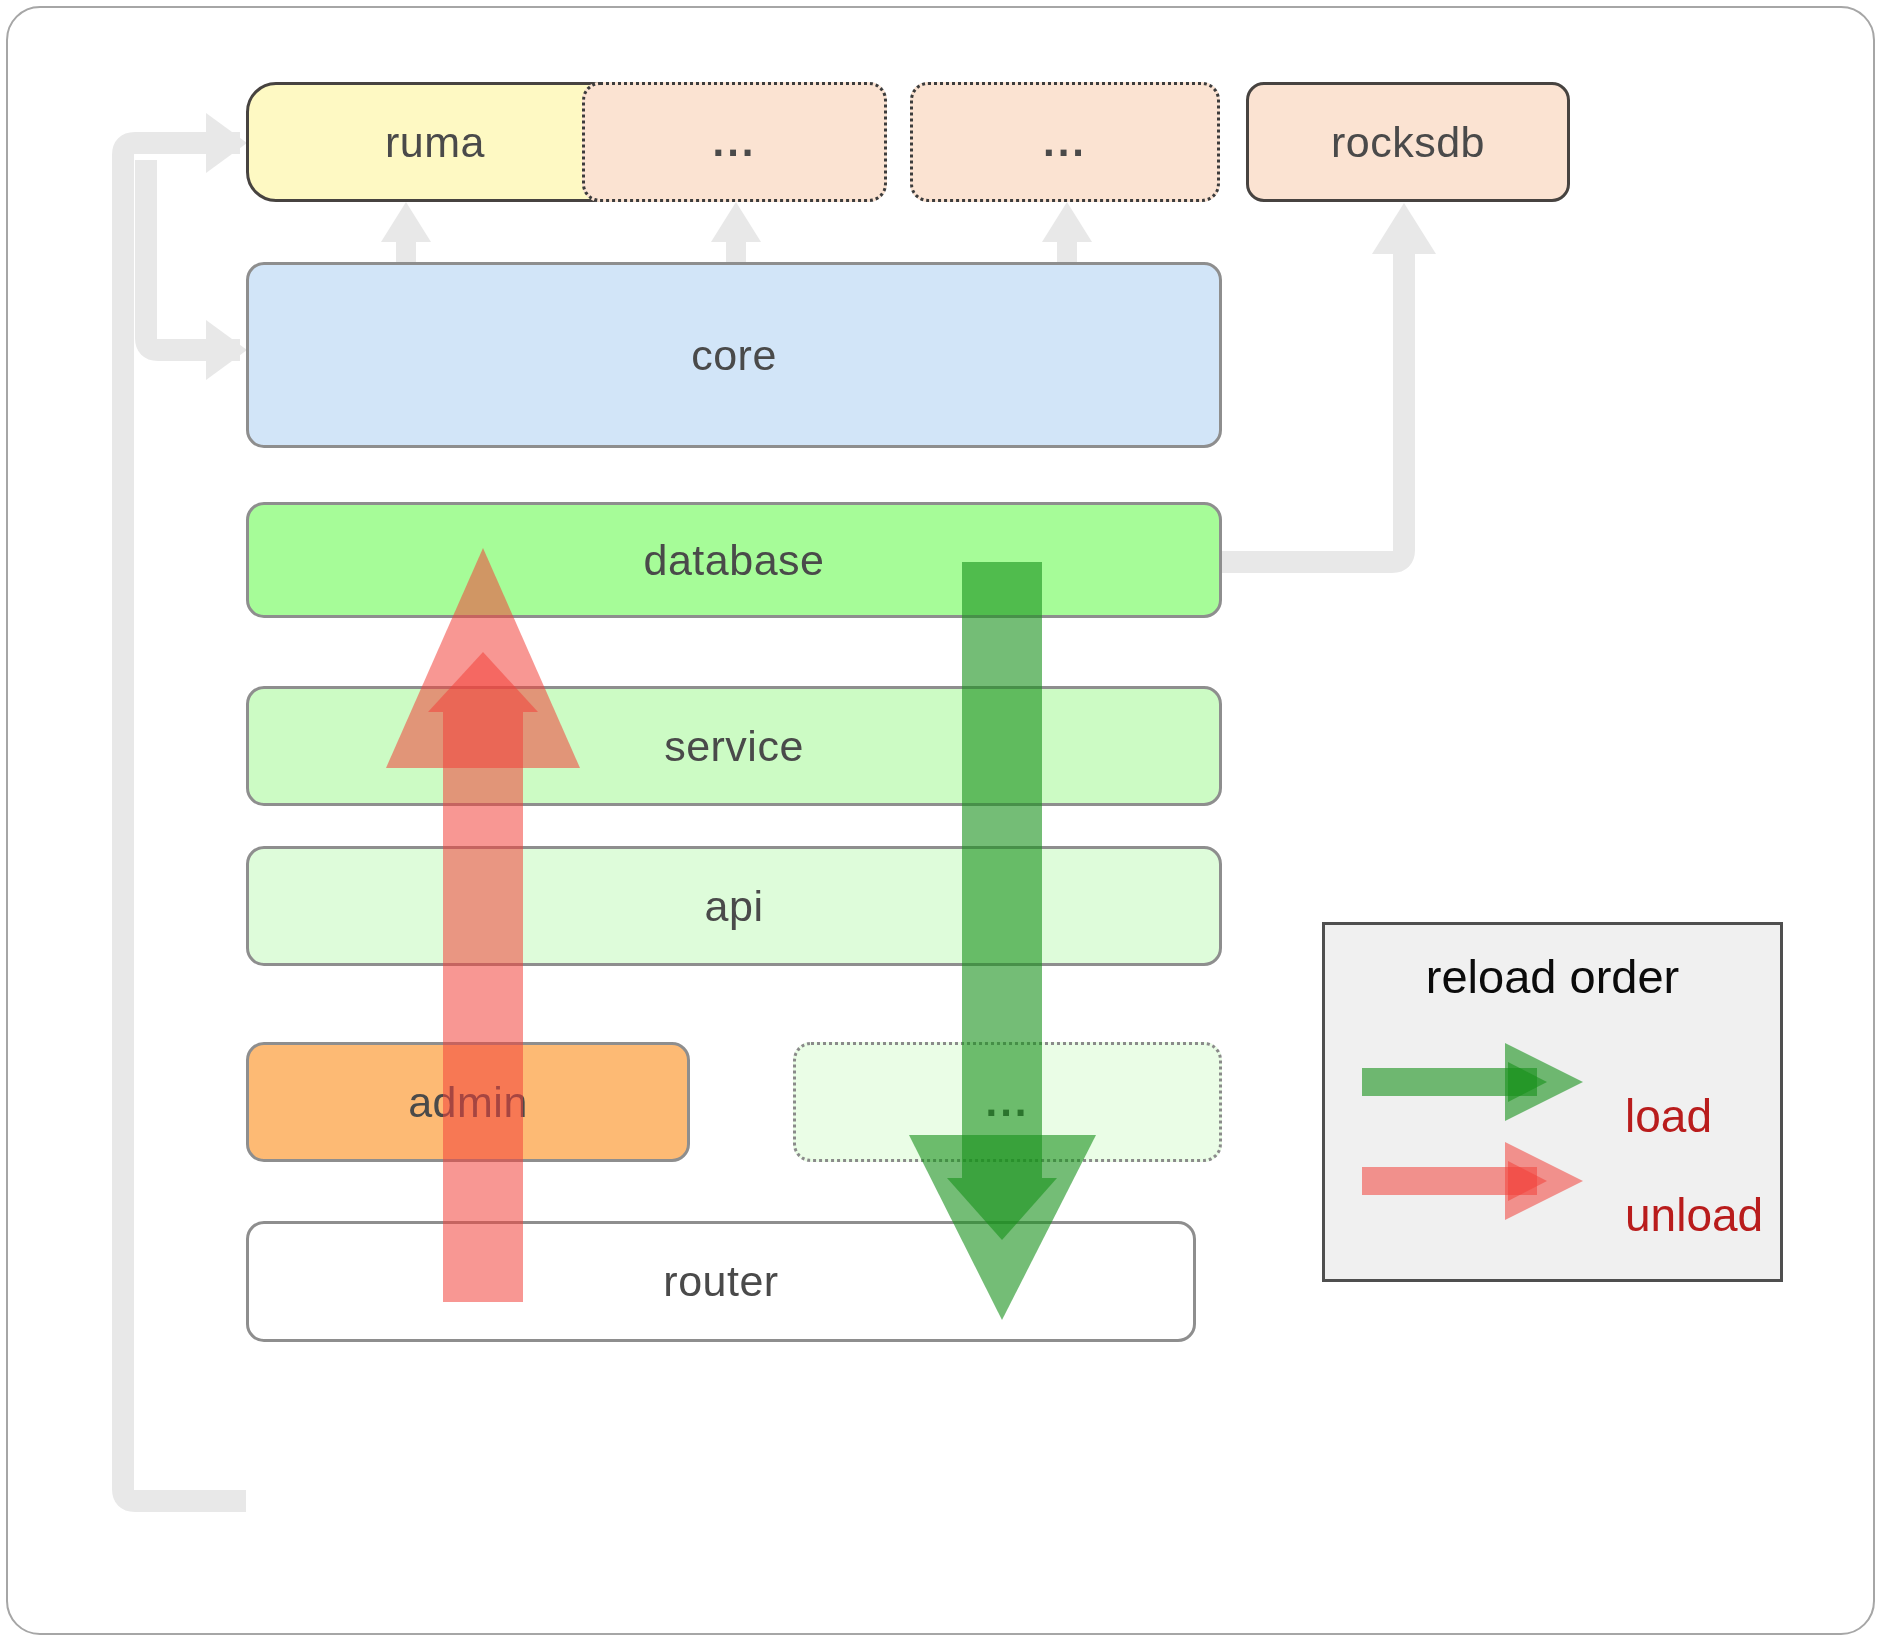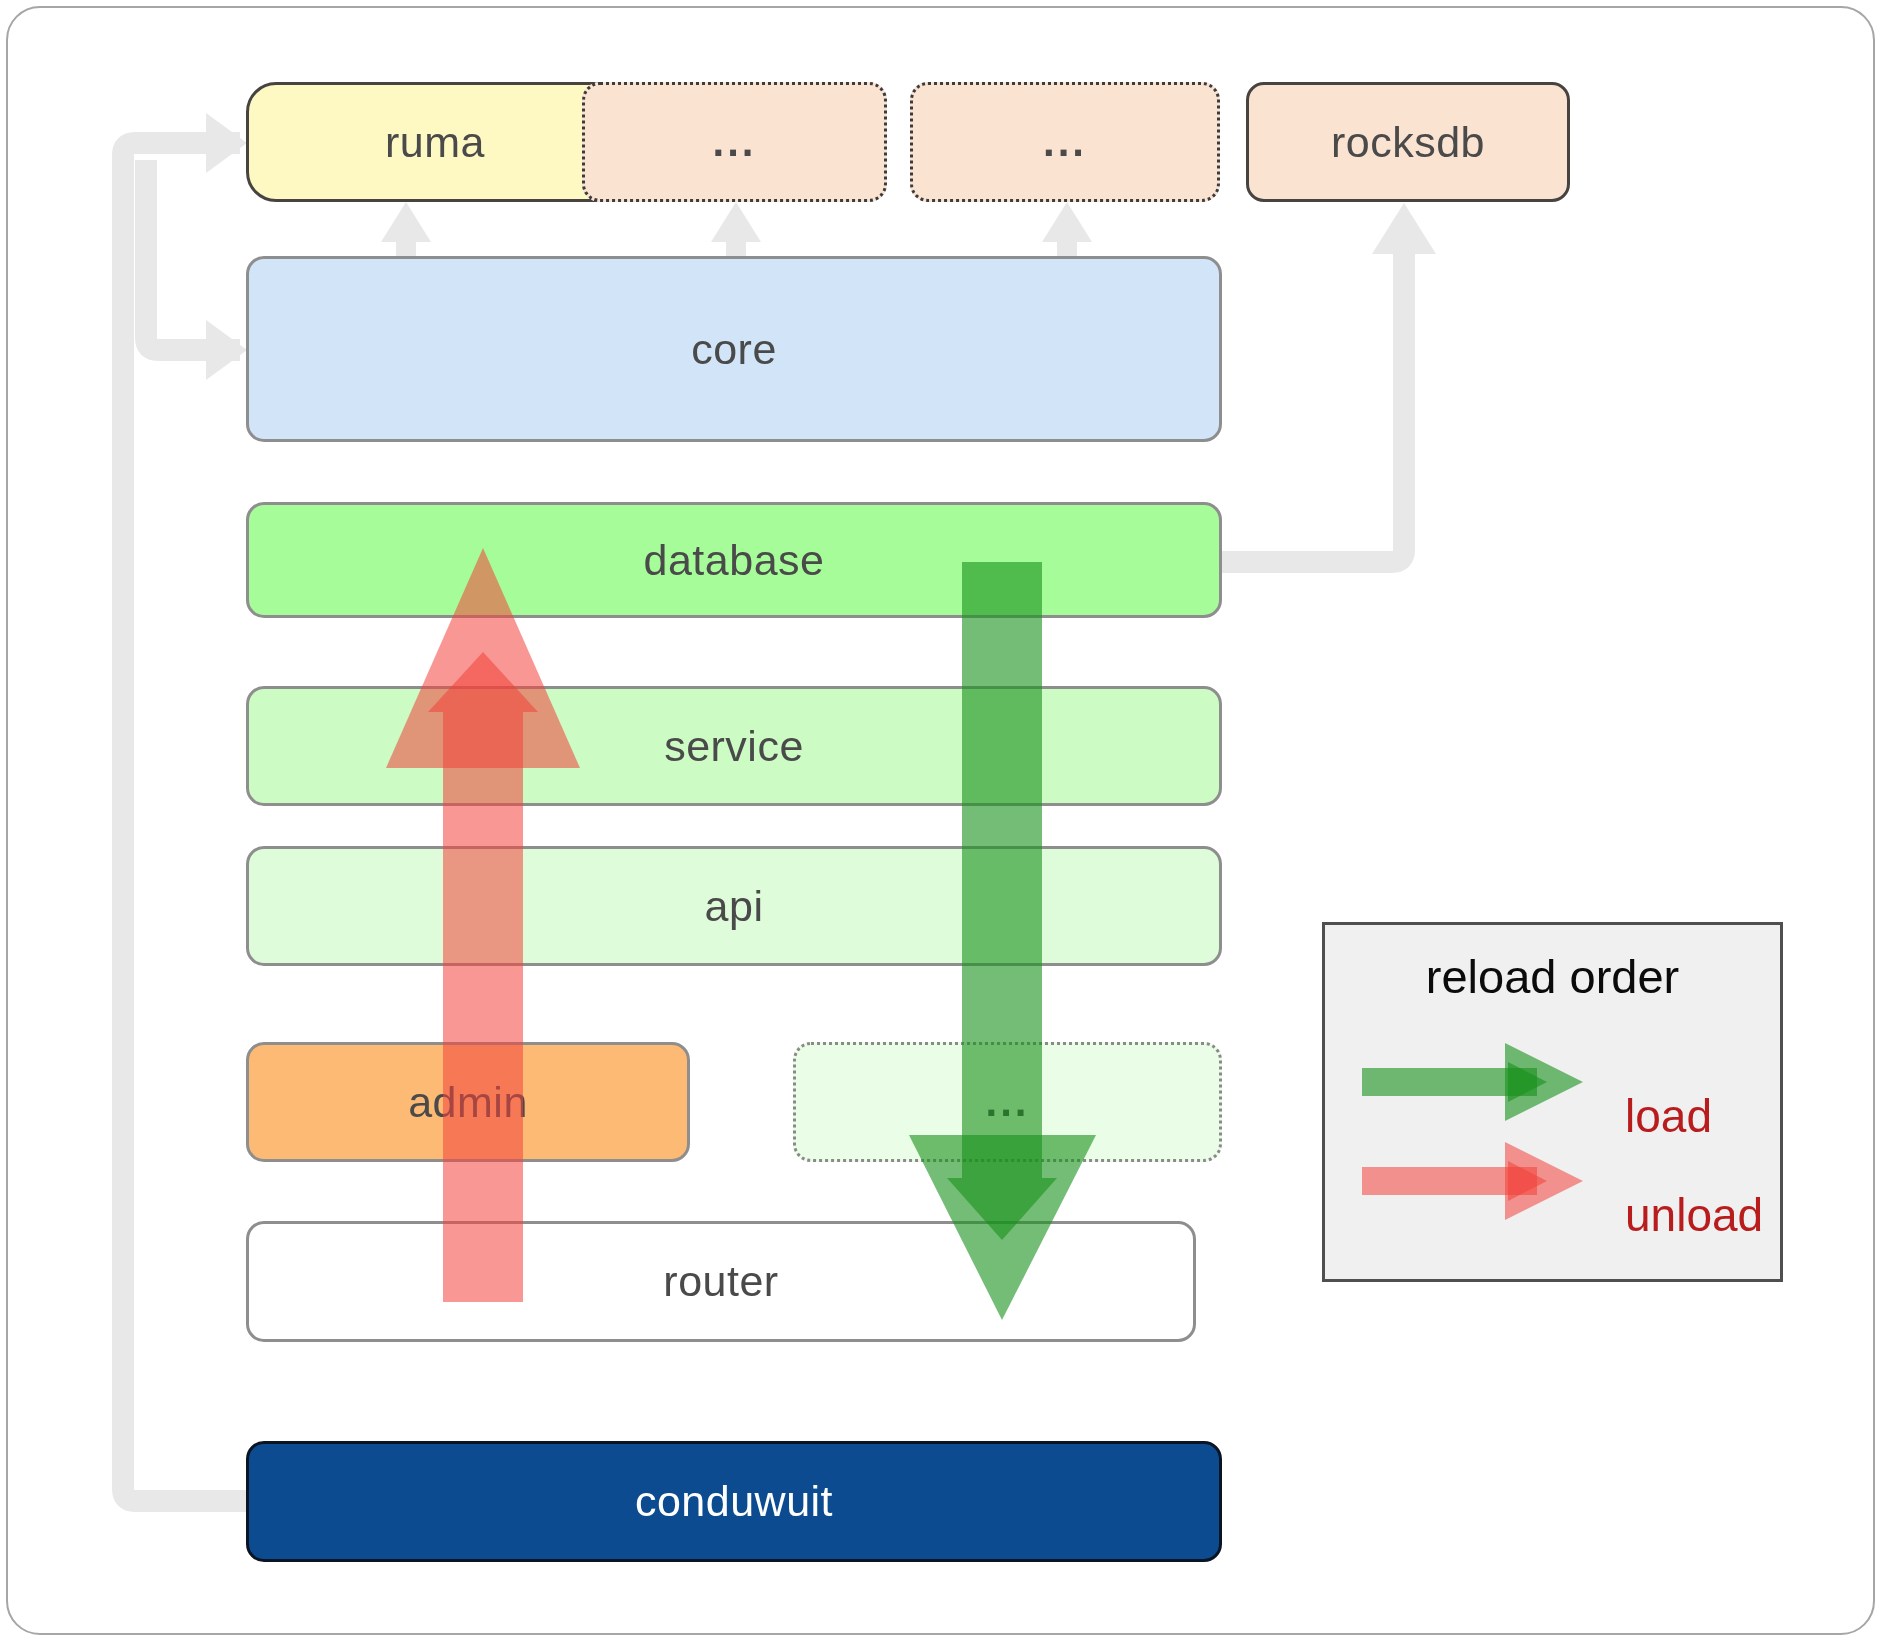--- a/index.html
+++ b/index.html
@@ -74,21 +74,21 @@
   <div class="box b-dotted-dark" style="left:582px; top:82px; width:305px; height:120px; background:#fbe3d2;">
     <span class="dots">...</span>
   </div>
   <div class="box b-dotted-dark" style="left:910px; top:82px; width:310px; height:120px; background:#fbe3d2;">
     <span class="dots">...</span>
   </div>
   <div class="box b-solid-dark" style="left:1246px; top:82px; width:324px; height:120px; background:#fbe3d2;">
     <span>rocksdb</span>
   </div>
 
-  <div class="box b-gray" style="left:246px; top:256px; width:976px; height:186px; background:#d2e5f8;">
+  <div class="box b-gray" style="left:246px; top:262px; width:976px; height:186px; background:#d2e5f8;">
     <span>core</span>
   </div>
 
   <div class="box b-gray" style="left:246px; top:502px; width:976px; height:116px; background:#a6fc98;">
     <span>database</span>
   </div>
 
   <div class="box b-gray" style="left:246px; top:686px; width:976px; height:120px; background:#ccfbc4;">
     <span>service</span>
   </div>
@@ -101,23 +101,20 @@
     <span>admin</span>
   </div>
   <div class="box b-dotted-gray" style="left:793px; top:1042px; width:429px; height:120px; background:#eafde6;">
     <span class="dots">...</span>
   </div>
 
   <div class="box b-gray" style="left:246px; top:1221px; width:950px; height:121px; background:#ffffff;">
     <span>router</span>
   </div>
 
-  <div class="box conduwuit" style="left:246px; top:1441px; width:976px; height:121px;">
-    <span>conduwuit</span>
-  </div>
 
   <div class="legend">
     <div class="legend-title">reload order</div>
     <span class="legend-label load">load</span>
     <span class="legend-label unload">unload</span>
   </div>
 
   <svg class="layer over" width="1883" height="1643" viewBox="0 0 1883 1643">
 
     <g fill="#f2413b" fill-opacity="0.55">

